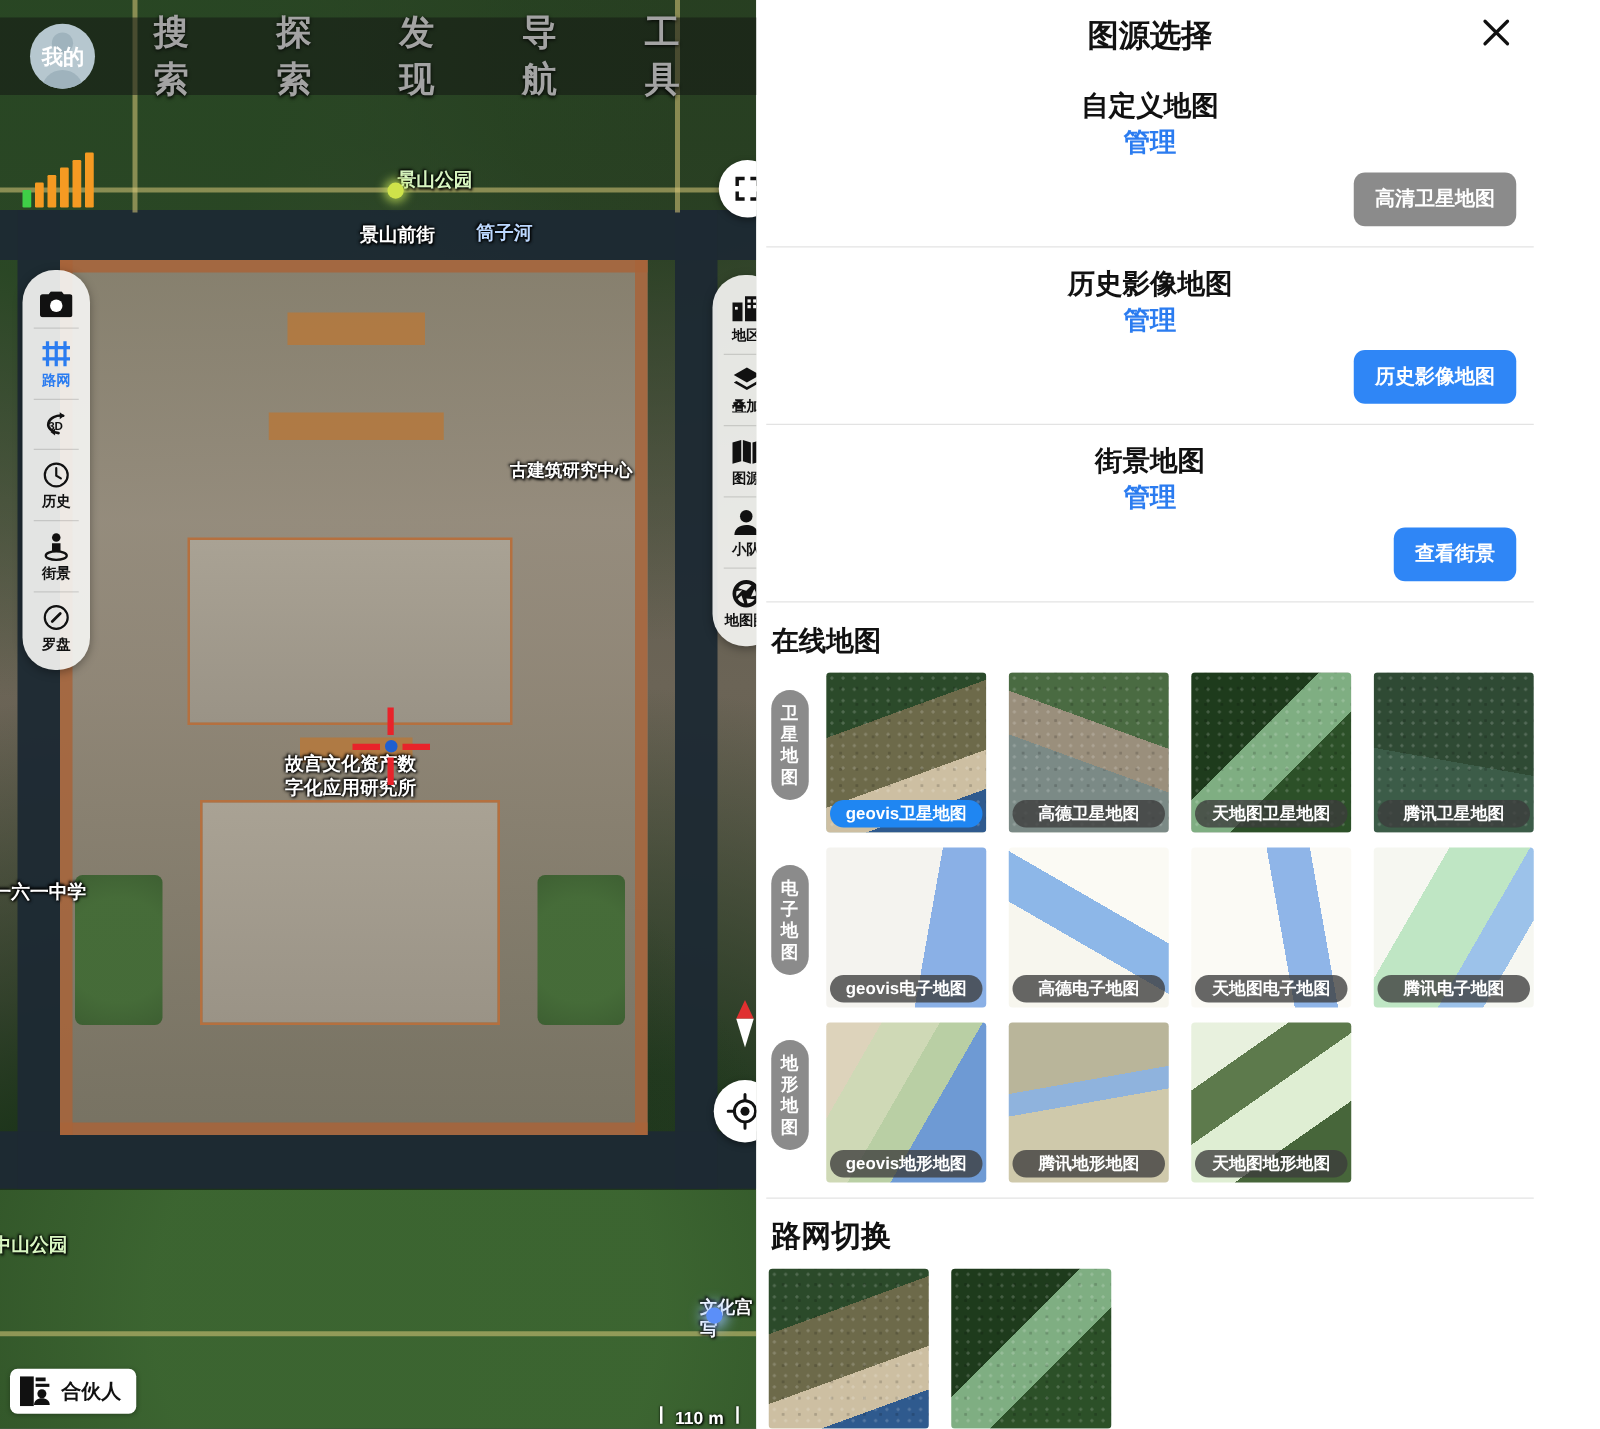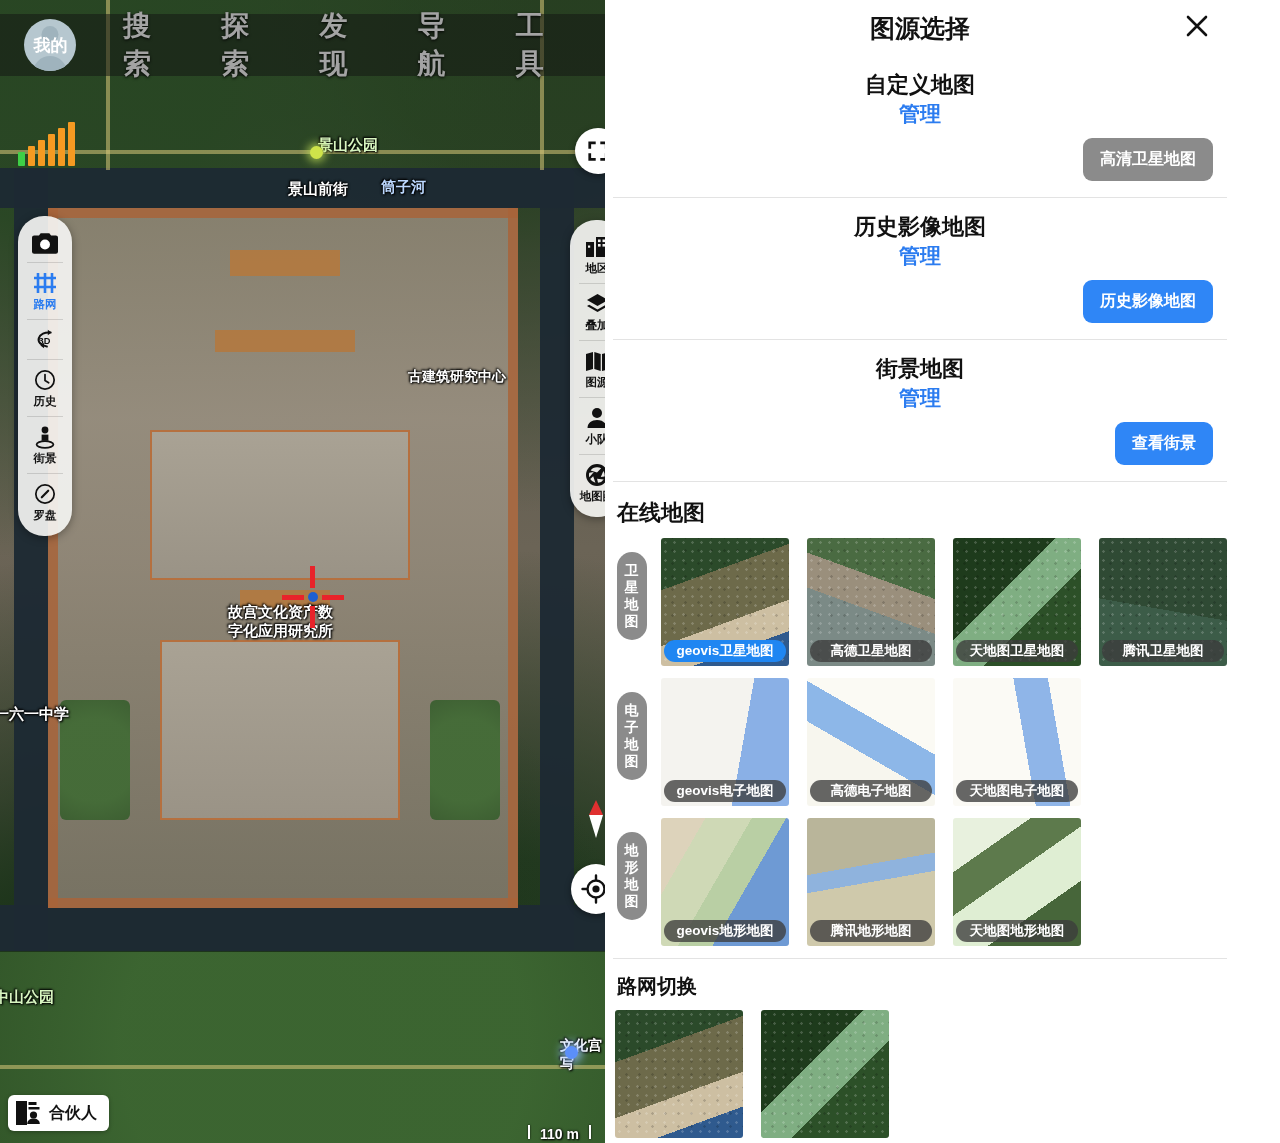--- a/index.html
+++ b/index.html
@@ -243,21 +243,21 @@
   .img-rn-1 { background: linear-gradient(160deg,#2b4a2a 0 30%,#6d6a4a 30% 62%,#cdbfa2 62% 82%,#2f5a8e 82% 100%); }
   .img-rn-2 { background: linear-gradient(135deg,#1e3b1c 0 40%,#7fae82 40% 62%,#2c5028 62% 100%); }
   .thumb .speck {
     position:absolute; inset:0;
     background-image:
       radial-gradient(rgba(255,255,255,.18) 1px, transparent 1.5px),
       radial-gradient(rgba(0,0,0,.16) 1px, transparent 1.5px);
     background-size: 9px 9px, 13px 13px;
     background-position: 0 0, 5px 6px;
   }
-  .bottom-sec-title { font-size:20px; font-weight:700; color:#111; padding: 14px 12px 10px 12px; }
+  .bottom-sec-title { font-size:24px; font-weight:700; color:#111; padding: 14px 12px 10px 12px; }
 </style>
 </head>
 <body>
 
 <div id="app">
 
   <div id="map-pane">
     <div class="map-base"></div>
 
     <div class="moat top"></div>
@@ -564,20 +564,23 @@
       <div class="thumbs">
         <div class="thumb img-ele-1">
           <div class="cap">geovis电子地图</div>
         </div>
         <div class="thumb img-ele-2">
           <div class="cap">高德电子地图</div>
         </div>
         <div class="thumb img-ele-3">
           <div class="cap">天地图电子地图</div>
         </div>
+        <div class="thumb img-ele-4">
+          <div class="cap">腾讯电子地图</div>
+        </div>
       </div>
     </div>
 
     <div class="thumb-row">
       <div class="row-tag">
         <span>地</span>
         <span>形</span>
         <span>地</span>
         <span>图</span>
       </div>

